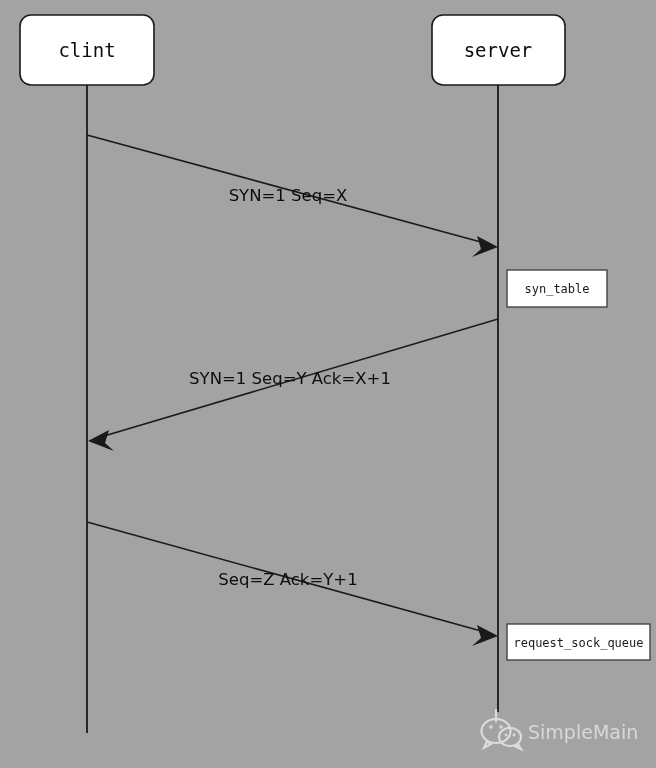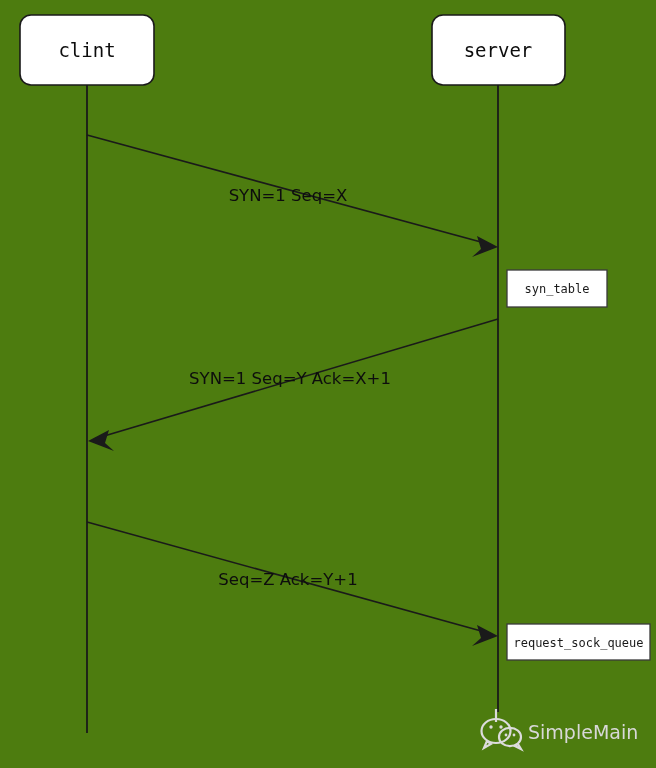--- a/index.html
+++ b/index.html
@@ -8,21 +8,21 @@
     padding: 0;
     background: #ffffff;
   }
   body {
     font-family: "DejaVu Sans Mono", "Liberation Mono", monospace;
   }
   #canvas {
     position: relative;
     width: 656px;
     height: 768px;
-    background: #4d7c0f;
+    background: #a3a3a3;
     overflow: hidden;
   }
   #diagram-svg {
     position: absolute;
     top: 0;
     left: 0;
     width: 656px;
     height: 768px;
   }
   .lifeline-box-label {

